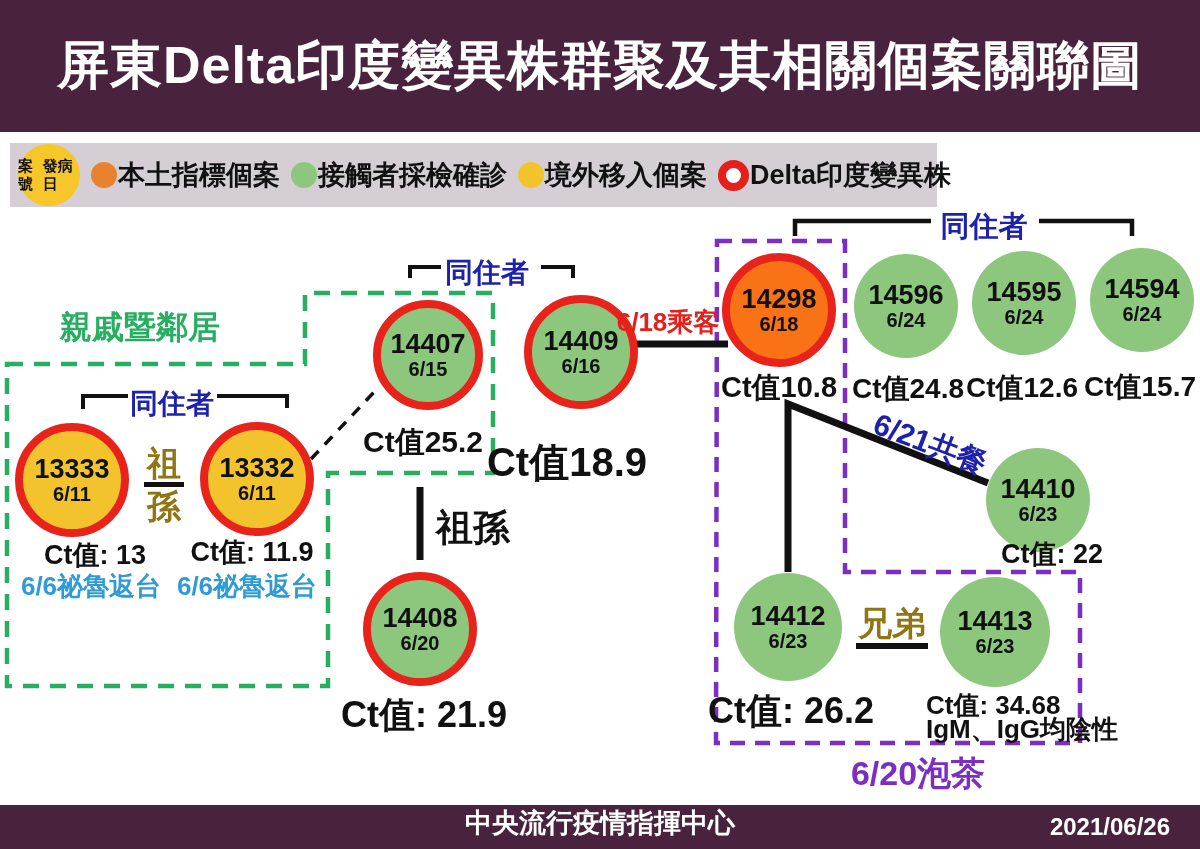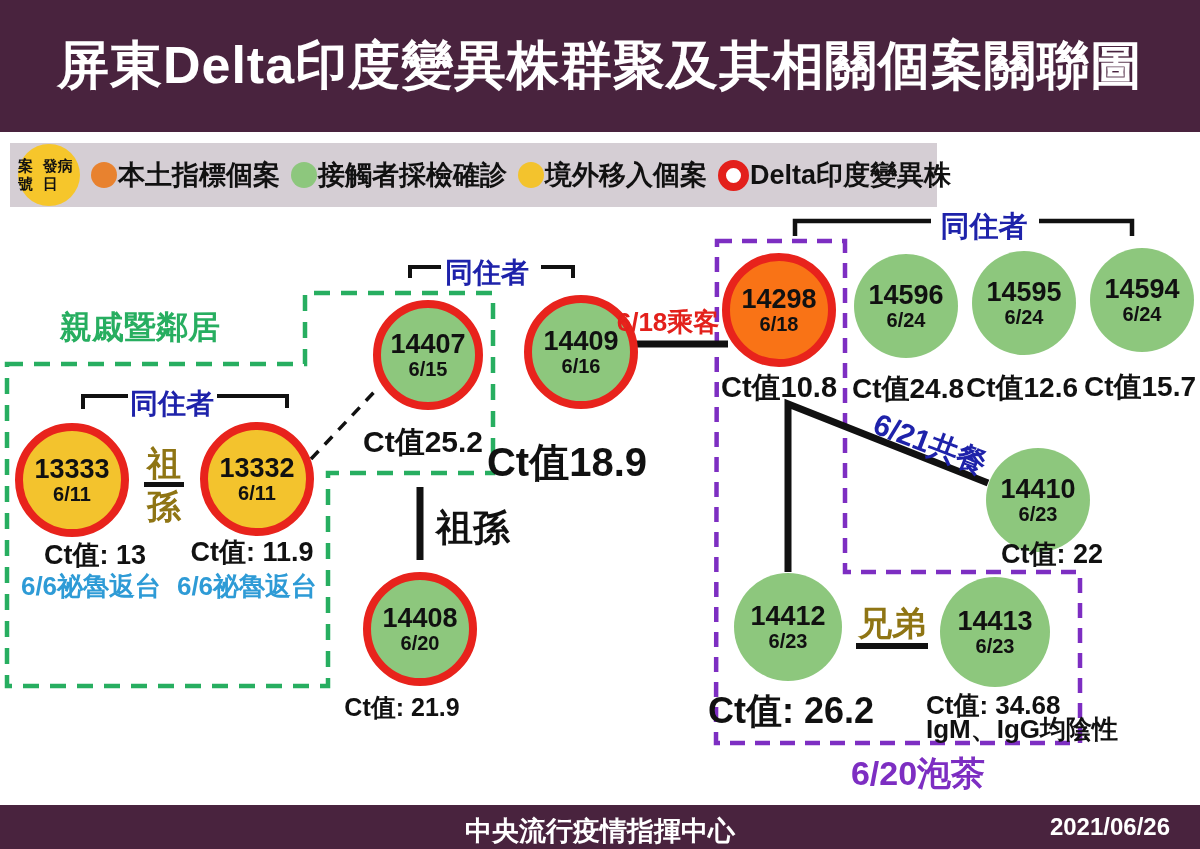--- a/index.html
+++ b/index.html
@@ -11,21 +11,21 @@
   
   .titlebar {
     position:absolute; top:0; left:0; width:1200px; height:132px;
     background:#49233E; display:flex; align-items:center; justify-content:center;
   }
   .titlebar .title {
     color:#fff; font-size:52px; font-weight:bold; letter-spacing:1px; white-space:nowrap;
   }
   .footerbar {
     position:absolute; left:0; bottom:0; width:1200px; height:44px;
-    background:#49233E; display:flex; align-items:flex-end; justify-content:center;
+    background:#49233E; display:flex; align-items:flex-start; justify-content:center;
   }
   .footerbar .org { color:#fff; font-size:27px; font-weight:bold; }
   .footerbar .fdate {
     position:absolute; right:30px; top:50%; transform:translateY(-50%);
     color:#fff; font-size:24px; font-weight:bold;
   }
   
   .legendbar {
     position:absolute; top:143px; left:10px; width:927px; height:64px;
     background:#D5CED4; display:flex; align-items:center; gap:11px;
@@ -188,21 +188,21 @@
   <div class="lbl c-blue rot" style="left:930px;top:424px;font-size:30px;">6/21共餐</div>
   <div class="lbl c-gold" style="left:892px;top:601px;font-size:34px;">兄弟</div>
   <div class="lbl c-purple" style="left:918px;top:751px;font-size:34px;">6/20泡茶</div>
 
   <div class="lbl" style="left:95px;top:537px;font-size:27px;">Ct值: 13</div>
   <div class="lbl" style="left:252px;top:534px;font-size:27px;">Ct值: 11.9</div>
   <div class="lbl c-lblue" style="left:91px;top:569px;font-size:26px;">6/6祕魯返台</div>
   <div class="lbl c-lblue" style="left:247px;top:569px;font-size:26px;">6/6祕魯返台</div>
   <div class="lbl" style="left:423px;top:422px;font-size:30px;">Ct值25.2</div>
   <div class="lbl" style="left:567px;top:416px;font-size:40px;margin-top:19px;">Ct值18.9</div>
-  <div class="lbl" style="left:402px;top:691px;font-size:25px;">Ct值: 21.9</div>
+  <div class="lbl" style="left:424px;top:691px;font-size:36px;">Ct值: 21.9</div>
   <div class="lbl" style="left:779px;top:368px;font-size:29px;">Ct值10.8</div>
   <div class="lbl" style="left:908px;top:370px;font-size:28px;">Ct值24.8</div>
   <div class="lbl" style="left:1022px;top:369px;font-size:28px;">Ct值12.6</div>
   <div class="lbl" style="left:1140px;top:368px;font-size:28px;">Ct值15.7</div>
   <div class="lbl" style="left:1052px;top:536px;font-size:27px;">Ct值: 22</div>
   <div class="lbl" style="left:791px;top:687px;font-size:36px;">Ct值: 26.2</div>
   <div class="lbl left-align" style="left:926px;top:688px;font-size:26px;">Ct值: 34.68</div>
   <div class="lbl left-align" style="left:926px;top:712px;font-size:26px;">IgM、IgG均陰性</div>
 
   <div class="footerbar">

